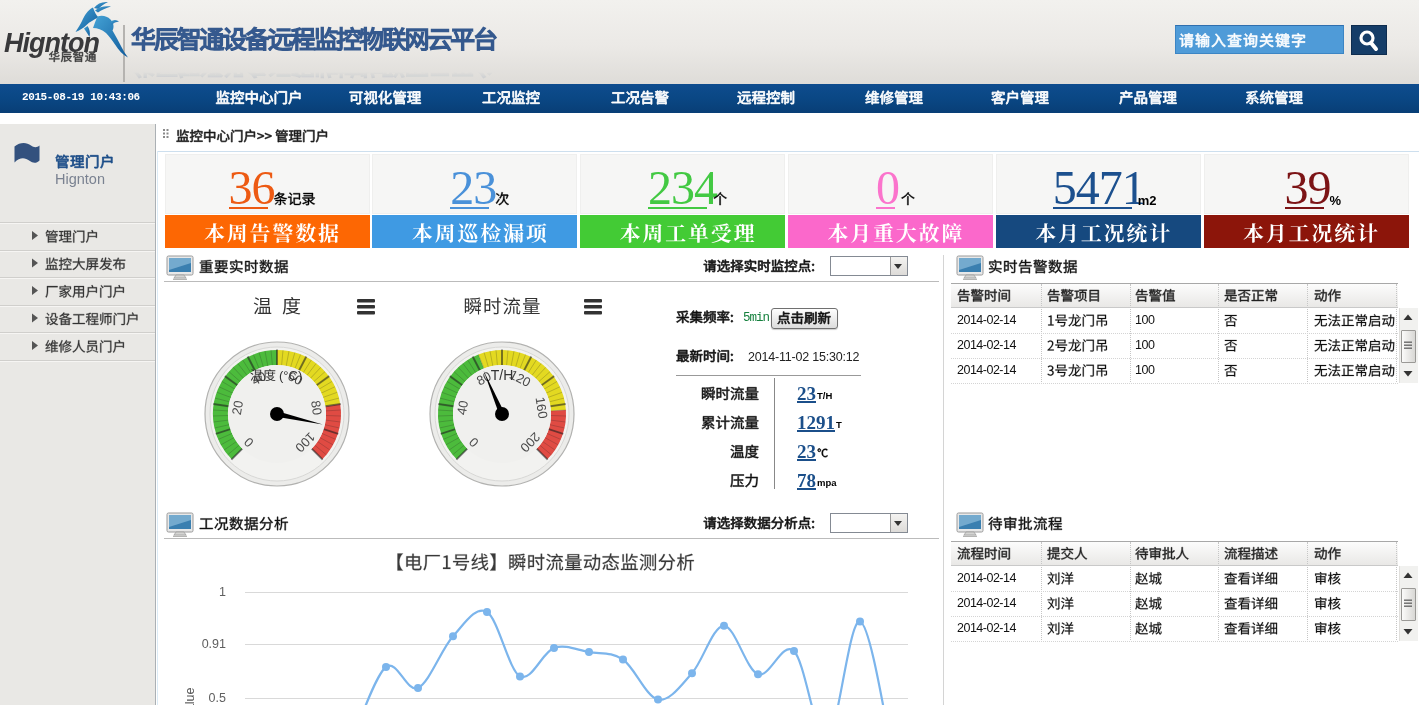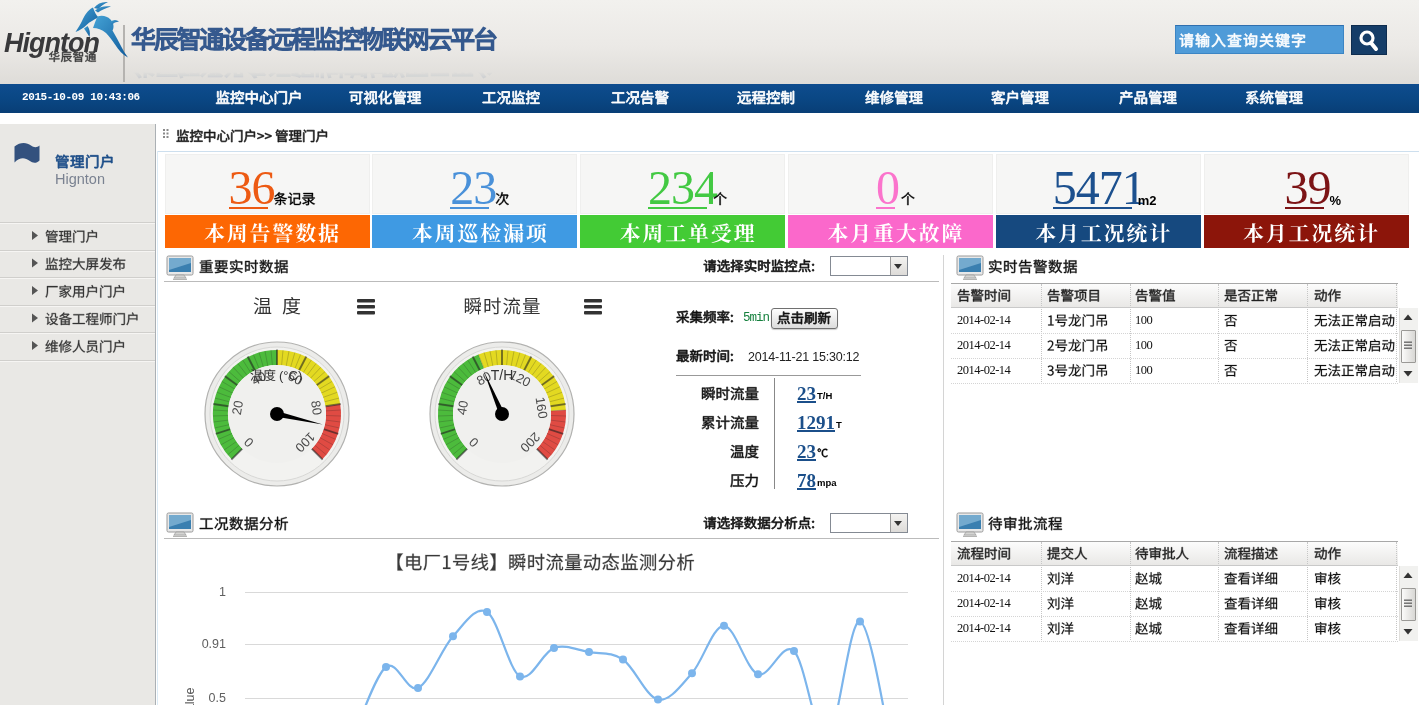--- a/index.html
+++ b/index.html
@@ -38,21 +38,21 @@
  border:1px solid #9a9996;border-radius:1px}
 .gridl{position:absolute;height:1px;background:#d9d9d9}
 .ylab{position:absolute;font-size:12.5px;color:#606060;text-align:right;width:30px}
 #vlab{left:174px;top:696px;font-size:12.5px;color:#555;transform:rotate(-90deg)}
 #srch{left:1175px;top:25px;width:169px;height:29px;background:#4f9bd8;border:1px solid #3c85c4;border-top-color:#2f6fae}
 #sbtn2{left:1351px;top:25px;width:36px;height:30px;background:#153d68;border:1px solid #0e2c4e}
 #title-svg{left:128px;top:21px;-webkit-box-reflect:below 3px linear-gradient(rgba(0,0,0,.22),transparent 40%)}
 #divider{left:123px;top:25px;width:2px;height:57px;background:#b5b3b0}
 #hignton{left:4px;top:28px;font:italic bold 27px "Liberation Sans",sans-serif;color:#39393b;letter-spacing:-1px}
 #coldiv{left:943px;top:255px;width:1px;height:450px;background:#d4d4d4}
-.date{font-family:Liberation Serif, serif;font-size:12.5px;color:#111;letter-spacing:-0.5px}
+.date{font-family:Liberation Sans, sans-serif;font-size:12.5px;color:#111;letter-spacing:-0.5px}
 </style></head>
 <body>
 <div id="page">
 <div class="abs" id="hdr"></div>
 <div class="abs" id="hignton">Hignton</div>
 <div class="abs" id="divider"></div>
 <svg class="abs" id="title-svg" width="380" height="30">
       <g transform="translate(3.0,27.5) scale(0.025000,-0.025000)" fill="#35598e" stroke="#35598e" stroke-width="60.0">
         <use href="#q0" x="0"></use>
         <use href="#q1" x="912"></use>
@@ -68,21 +68,21 @@
         <use href="#q11" x="10032"></use>
         <use href="#q12" x="10944"></use>
         <use href="#q13" x="11856"></use>
         <use href="#q14" x="12768"></use>
         <use href="#q15" x="13680"></use>
       </g>
     </svg>
 <div class="abs" id="srch"></div>
 <div class="abs" id="sbtn2"></div>
 <div class="abs" id="nav"></div>
-<div class="abs" id="navtime">2015-10-09 10:43:06</div>
+<div class="abs" id="navtime">2015-08-19 10:43:06</div>
 <div class="abs" id="sb"></div>
 <div class="abs" id="portal">Hignton</div>
 <div class="abs sbline" style="top:222.0px"></div>
 <div class="abs sbline" style="top:249.5px"></div>
 <div class="abs sbline" style="top:277.0px"></div>
 <div class="abs sbline" style="top:304.5px"></div>
 <div class="abs sbline" style="top:332.0px"></div>
 <div class="abs sbline" style="top:359.5px"></div>
 <div class="abs" id="crumbline"></div>
 <div class="abs" id="leftedge"></div>
@@ -118,21 +118,21 @@
       <div class="tri"></div>
     </div>
 <div class="abs hdrline" style="left:164px;top:538px;width:775px"></div>
 <div class="abs sel" style="left:830px;top:513px">
       <div class="btn"></div>
       <div class="tri"></div>
     </div>
 <div class="abs" id="coldiv"></div>
 <div class="abs mono" style="left:743px;top:311px;font-size:12.5px;color:#15803d;letter-spacing:-1px">5min</div>
 <div class="abs btn2"></div>
-<div class="abs" style="left:748px;top:350px;font-size:12.5px;letter-spacing:-0.2px;color:#222">2014-11-21 15:30:12</div>
+<div class="abs" style="left:748px;top:350px;font-size:12.5px;letter-spacing:-0.2px;color:#222">2014-11-02 15:30:12</div>
 <div class="abs" style="left:676px;top:375px;width:185px;height:1px;background:#999"></div>
 <div class="abs" style="left:774px;top:378px;width:1px;height:111px;background:#888"></div>
 <div class="num" style="left:797px;top:384px;color:#1b4f8a;font-size:19px;line-height:19px;letter-spacing:0;font-weight:bold">23</div>
 <div class="abs" style="left:797px;top:401.2px;width:19px;height:1.8px;background:#1b4f8a"></div>
 <div class="abs" style="left:817px;top:390px;font-size:9.5px;font-weight:bold;color:#000">T/H</div>
 <div class="num" style="left:797px;top:413px;color:#1b4f8a;font-size:19px;line-height:19px;letter-spacing:0;font-weight:bold">1291</div>
 <div class="abs" style="left:797px;top:430.2px;width:38px;height:1.8px;background:#1b4f8a"></div>
 <div class="abs" style="left:836px;top:419px;font-size:9.5px;font-weight:bold;color:#000">T</div>
 <div class="num" style="left:797px;top:442px;color:#1b4f8a;font-size:19px;line-height:19px;letter-spacing:0;font-weight:bold">23</div>
 <div class="abs" style="left:797px;top:459.2px;width:19px;height:1.8px;background:#1b4f8a"></div>

